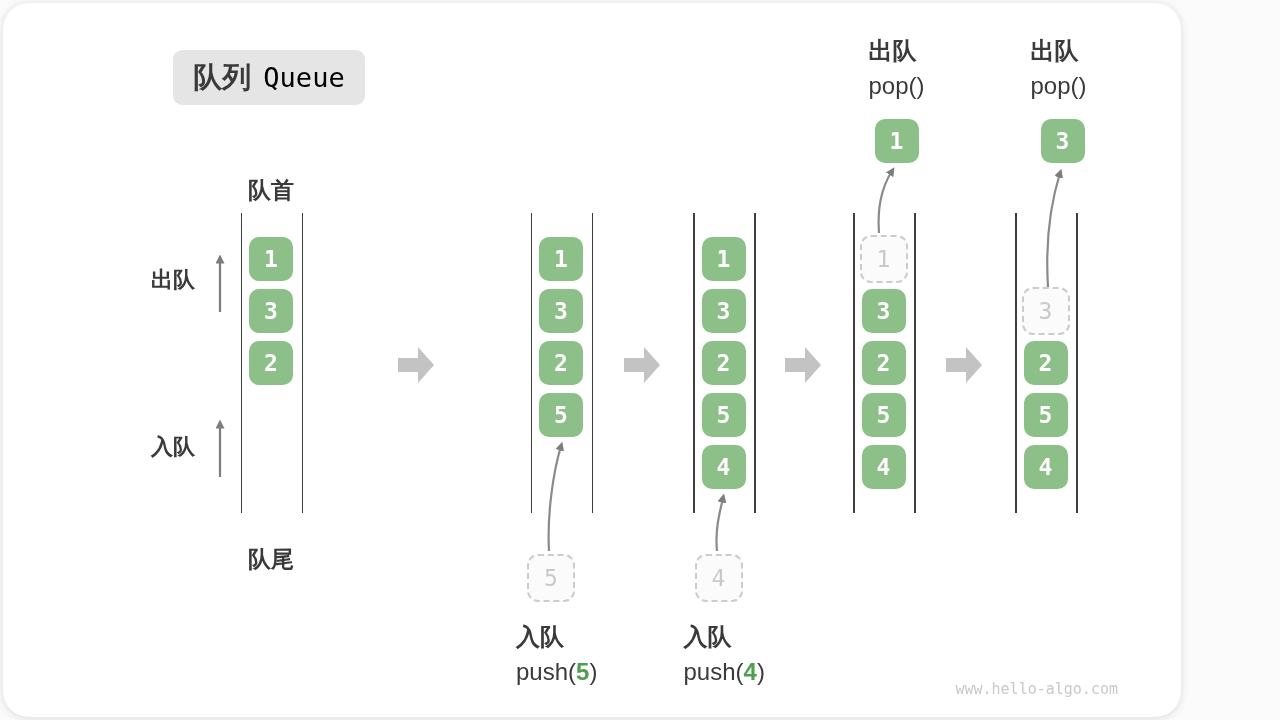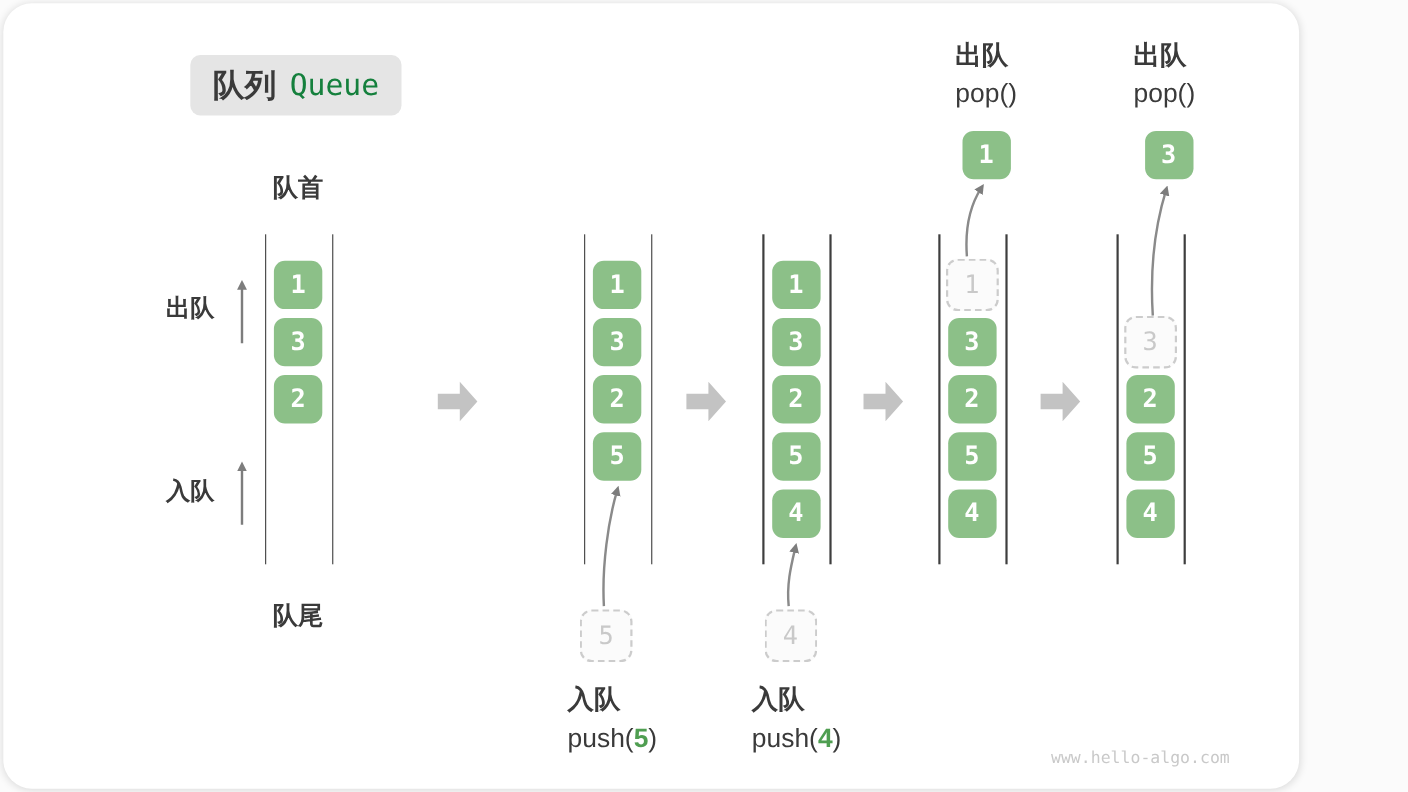--- a/index.html
+++ b/index.html
@@ -9,21 +9,21 @@
     background: #ffffff; border-radius: 26px;
     box-shadow: 0 1px 8px rgba(0,0,0,0.14);
     overflow: hidden;
   }
   .title-box {
     position: absolute; left: 170px; top: 47px; width: 192px; height: 55px;
     background: #e5e5e5; border-radius: 9px;
     display: flex; align-items: center; justify-content: center; gap: 12px;
   }
   .title-zh { font-size: 29px; font-weight: bold; color: #3a3a3a; }
-  .title-en { font-size: 27px; font-family: "DejaVu Sans Mono", monospace; color: #15803d; }
+  .title-en { font-size: 27px; font-family: "DejaVu Sans Mono", monospace; color: #000000; }
 
   .static-label { position: absolute; font-weight: bold; color: #3a3a3a; font-size: 23px; white-space: nowrap; }
   .side-label { position: absolute; font-weight: bold; color: #3a3a3a; font-size: 22px; white-space: nowrap; }
 
   .wall { position: absolute; width: 1.5px; background: #3e3e3e; }
 
   .cell {
     position: absolute; width: 44px; height: 44px; border-radius: 10px;
     background: #8cc088; color: #ffffff;
     font-family: "DejaVu Sans Mono", monospace; font-size: 23px; font-weight: bold;
@@ -50,21 +50,21 @@
 </head>
 <body>
 
 <div class="canvas">
 
   <div class="title-box">
     <span class="title-zh">队列</span>
     <span class="title-en">Queue</span>
   </div>
 
-  <div class="static-label" style="left:245px; top:152px;">队首</div>
+  <div class="static-label" style="left:245px; top:172px;">队首</div>
   <div class="static-label" style="left:245px; top:541px;">队尾</div>
   <div class="side-label" style="left:148px; top:262px;">出队</div>
   <div class="side-label" style="left:148px; top:429px;">入队</div>
 
   <svg class="arrows" viewBox="0 0 1280 720">
     <defs>
       <marker id="ah" markerWidth="9" markerHeight="9" refX="4.5" refY="4.5" orient="auto" markerUnits="userSpaceOnUse">
         <path d="M0,0 L9,4.5 L0,9 z" fill="#7d7d7d"></path>
       </marker>
     </defs>

